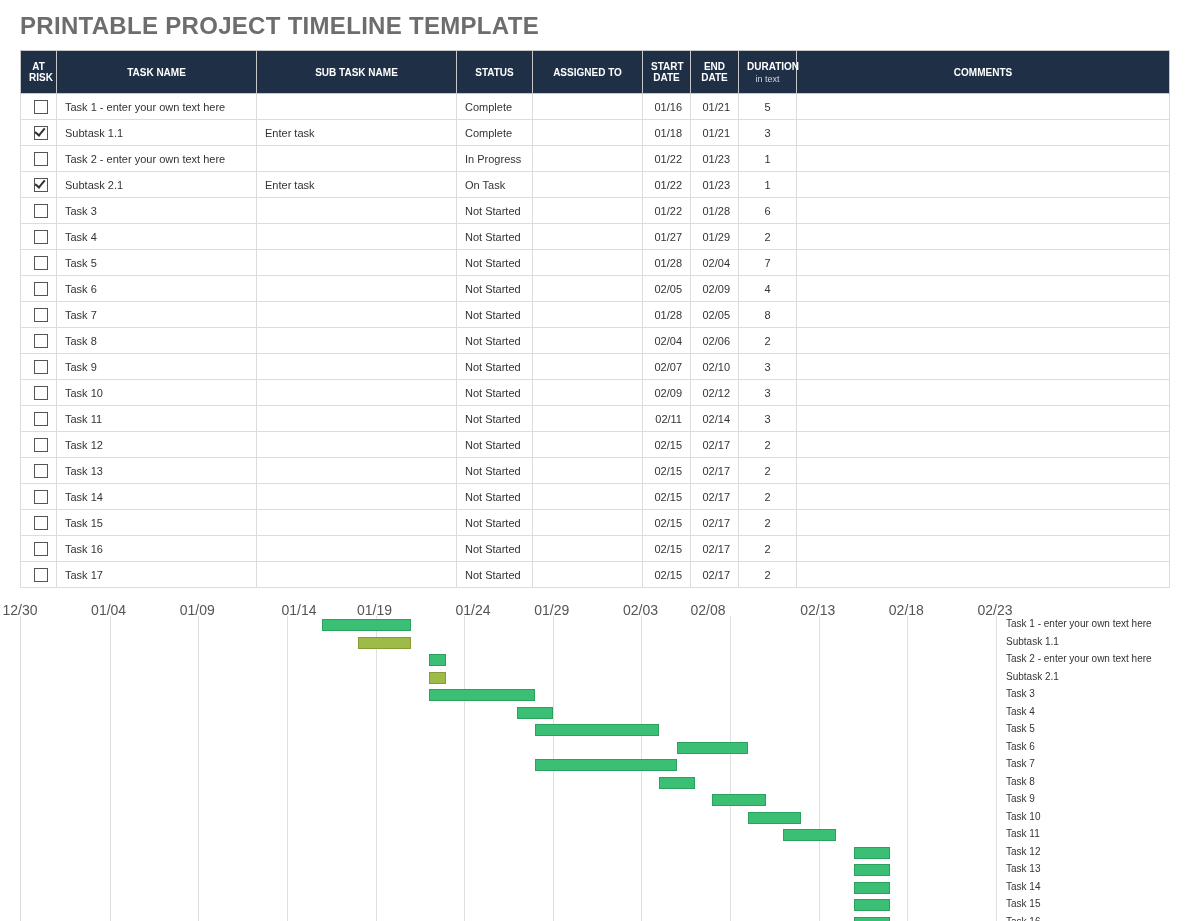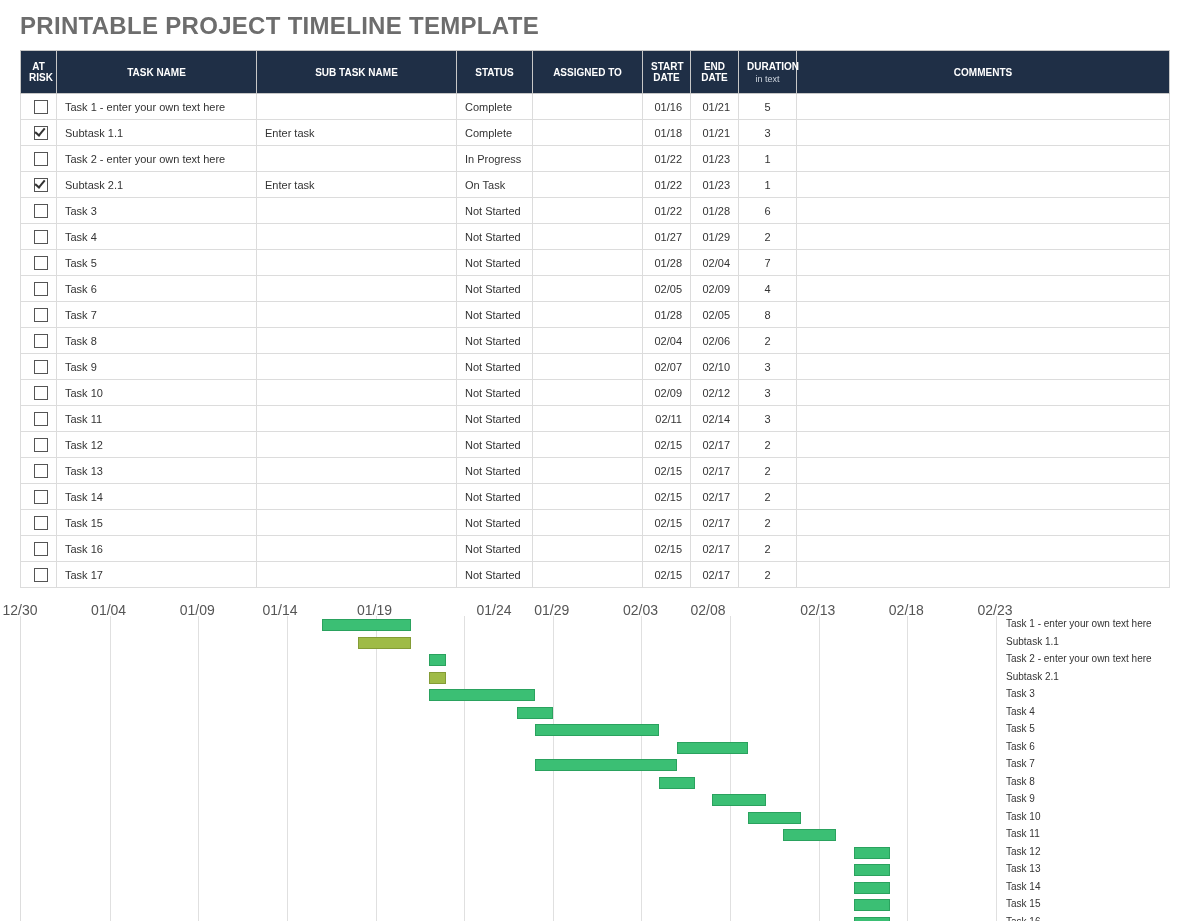--- a/index.html
+++ b/index.html
@@ -280,23 +280,23 @@
           <td class=""></td>
         </tr>
       </tbody>
   </table>
 
   <div class="gantt-wrap">
     <div class="g-axis" id="gaxis">
         <div class="g-tick" style="left: 0px;">12/30</div>
         <div class="g-tick" style="left: 88.6364px;">01/04</div>
         <div class="g-tick" style="left: 177.273px;">01/09</div>
-        <div class="g-tick" style="left: 260px;">01/14</div>
+        <div class="g-tick" style="left: 279px;">01/14</div>
         <div class="g-tick" style="left: 354.545px;">01/19</div>
-        <div class="g-tick" style="left: 466px; padding-left: 16px;">01/24</div>
+        <div class="g-tick" style="left: 445px; padding-left: 16px;">01/24</div>
         <div class="g-tick" style="left: 531.818px;">01/29</div>
         <div class="g-tick" style="left: 620.455px;">02/03</div>
         <div class="g-tick" style="left: 688px;">02/08</div>
         <div class="g-tick" style="left: 797.727px;">02/13</div>
         <div class="g-tick" style="left: 886.364px;">02/18</div>
         <div class="g-tick" style="left: 975px;">02/23</div>
       </div>
     <div class="g-body" id="gbody" style="height: 332.5px;">
         <div class="g-vgrid" style="left: 88.6364px;"></div>
         <div class="g-vgrid" style="left: 177.273px;"></div>

